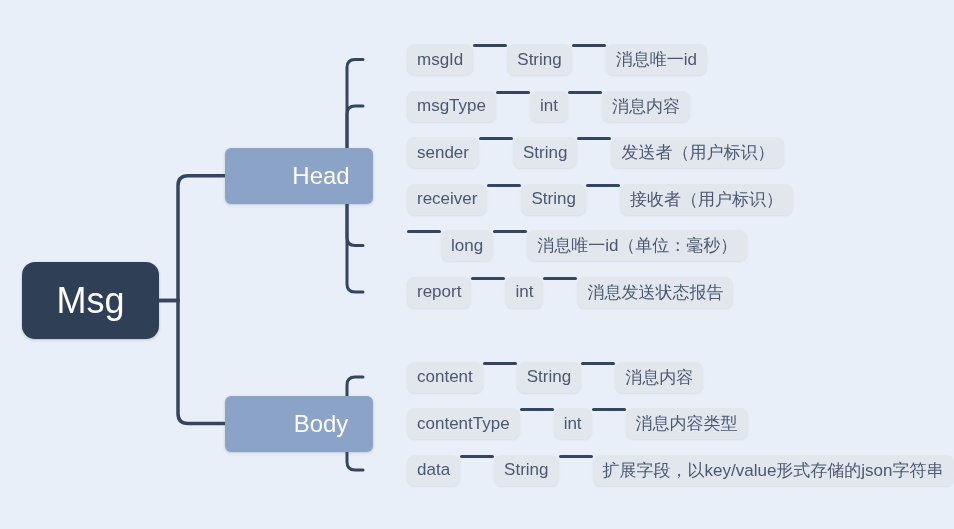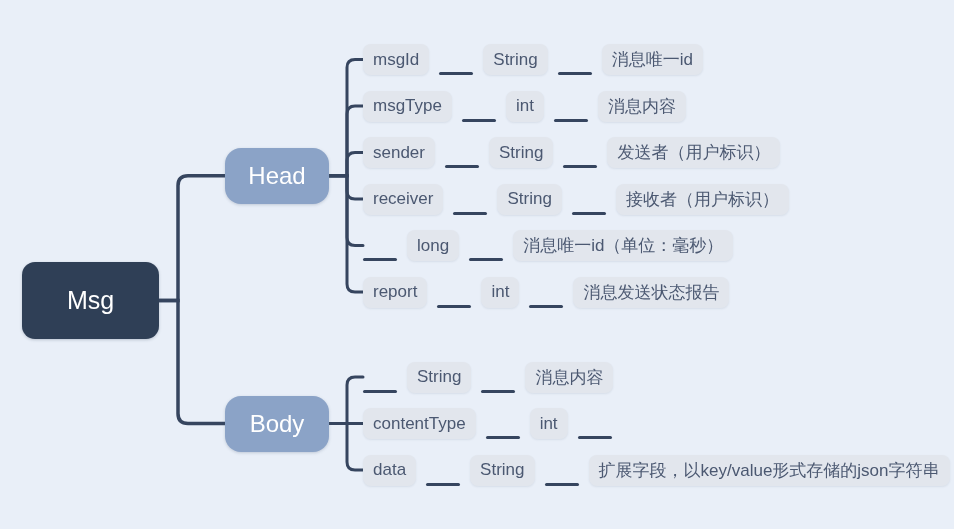--- a/index.html
+++ b/index.html
@@ -22,53 +22,53 @@
     z-index: 0;
   }
   .node-root {
     position: absolute;
     left: 22px; top: 262px;
     width: 137px; height: 77px;
     background: var(--root-bg, #2f3f56);
     color: var(--root-text, #ffffff);
     border-radius: 13px;
     display: flex; align-items: center; justify-content: center;
-    font-size: 25px;
+    font-size: 36px;
     z-index: 2;
     box-shadow: 0 1px 3px rgba(47,63,86,.25);
   }
   .branches {
     position: absolute;
     left: 225px; top: 44px;
     display: flex; flex-direction: column;
     gap: 54px;
     z-index: 1;
   }
   .branch {
     display: flex; align-items: center;
     gap: 34px;
   }
   .branch-node {
     width: 104px; height: 56px;
     flex: none;
     background: var(--branch-bg, #8ba3c7);
     color: var(--branch-text, #ffffff);
-    border-radius: 16px;
+    border-radius: 6px;
     display: flex; align-items: center; justify-content: center;
     font-size: 24px;
     box-shadow: 0 1px 3px rgba(70,90,120,.25);
+    padding-left: 44px;
   }
   .rows {
     display: flex; flex-direction: column;
     gap: 15.5px;
   }
   .row {
-    display: flex; align-items: flex-end;
+    display: flex; align-items: flex-start;
     height: 31px;
-    gap: 10px;
   }
   .chip {
     display: flex; align-items: center;
     height: 31px;
     padding: 0 10px;
     background: var(--chip-bg, #e2e6ed);
     color: var(--chip-text, #4b5871);
     border-radius: 8px;
     font-size: 17px;
     white-space: nowrap;
@@ -152,30 +152,32 @@
           </div>
         </div>
     </section>
 
     <section class="branch">
       <div class="branch-node">
         <span>Body</span>
       </div>
       <div class="rows">
           <div class="row">
+            <div class="chip attr">content</div>
             <div class="hline"></div>
             <div class="chip type">String</div>
             <div class="hline"></div>
             <div class="chip desc">消息内容</div>
           </div>
           <div class="row">
             <div class="chip attr">contentType</div>
             <div class="hline"></div>
             <div class="chip type">int</div>
             <div class="hline"></div>
+            <div class="chip desc">消息内容类型</div>
           </div>
           <div class="row">
             <div class="chip attr">data</div>
             <div class="hline"></div>
             <div class="chip type">String</div>
             <div class="hline"></div>
             <div class="chip desc">扩展字段，以key/value形式存储的json字符串</div>
           </div>
         </div>
     </section>

